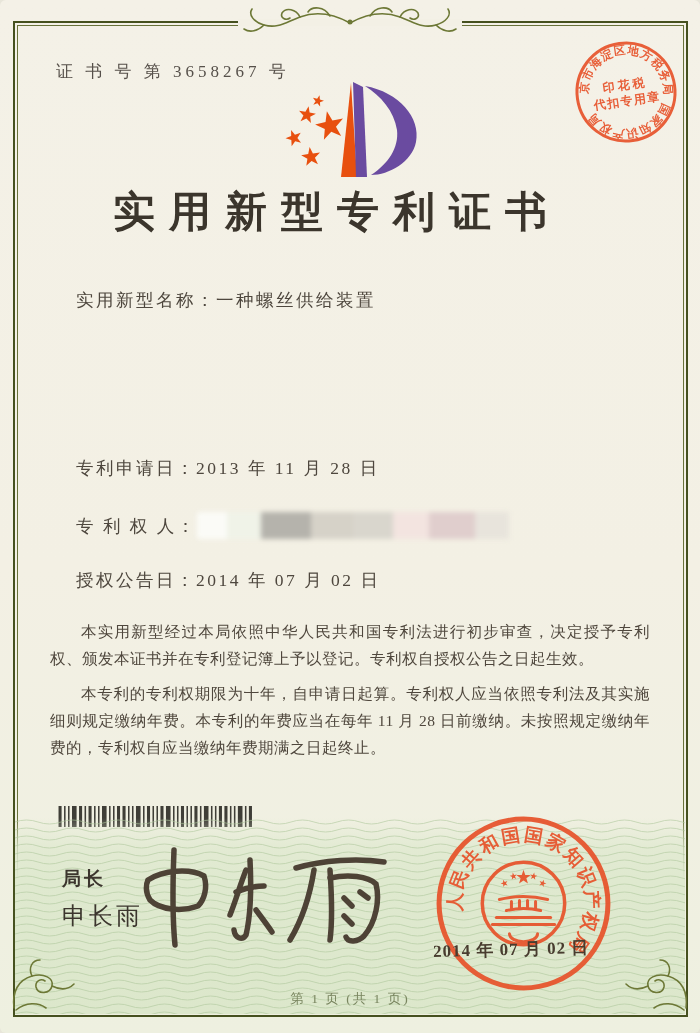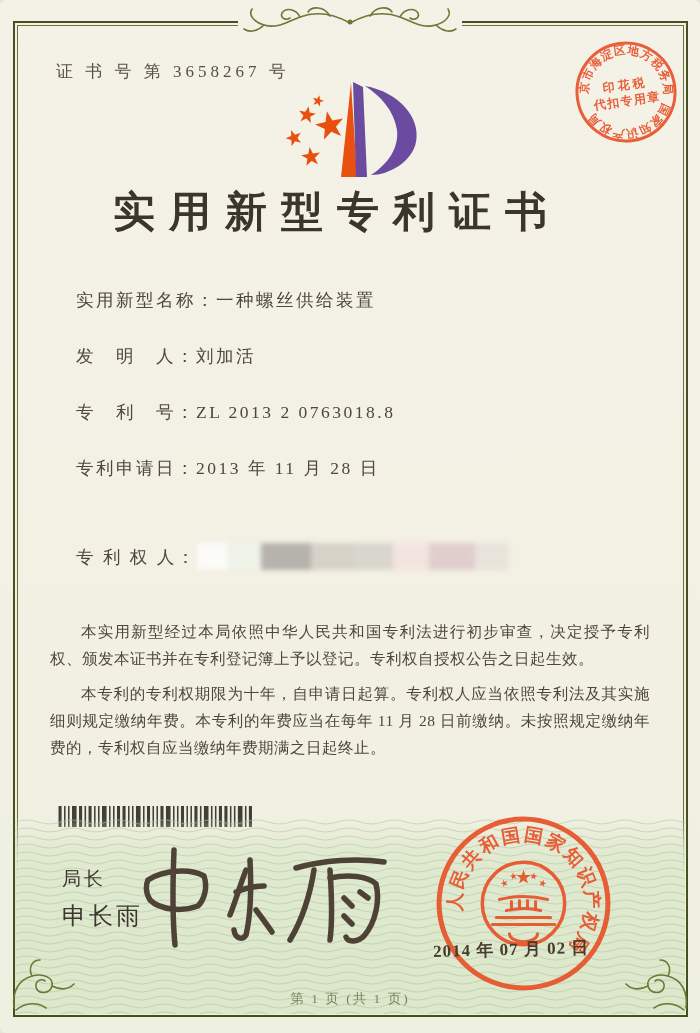--- a/index.html
+++ b/index.html
@@ -11,30 +11,30 @@
   }
   
   .frame-outer{position:absolute;left:13px;top:21px;width:671px;height:992px;
     border:2px solid #46511f;}
   .frame-inner{position:absolute;left:2px;top:2px;right:2px;bottom:2px;
     border:1px solid #69723a;}
   .cert-no{position:absolute;left:56px;top:60px;font-size:17px;letter-spacing:4px;color:#56504a;}
   .title{position:absolute;left:0;top:184px;width:660px;text-align:center;
     font-size:42px;font-weight:bold;letter-spacing:14px;text-indent:14px;color:#3b352c;}
   .field{position:absolute;left:56px;font-size:17.5px;letter-spacing:2.5px;color:#4e473e;white-space:nowrap;margin-left:20px;}
-  .f0{top:288px}.f1{top:344px}.f2{top:400px}.f3{top:456px}.f4{top:543px}.f5{top:568px}
+  .f0{top:288px}.f1{top:344px}.f2{top:400px}.f3{top:456px}.f4{top:512px}.f5{top:568px}
   .redact{display:inline-flex;vertical-align:-7px;filter:blur(2.5px);border-radius:2px;overflow:hidden;}
   .redact i{display:block;height:27px;}
   .paras{position:absolute;left:42px;top:610px;width:616px;font-size:15.5px;
     line-height:27px;text-align:justify;color:#4f473d;letter-spacing:.5px;}
   .paras p{margin:8px;text-indent:2em;}
   .band{position:absolute;left:15px;top:818px;width:670px;height:196px;
     background:linear-gradient(180deg,rgba(223,233,207,0) 0,rgba(223,233,207,.8) 30px,#dfe9cf 62px,#dce7cb 100%);}
   .band svg.waves{position:absolute;left:0;top:0;width:100%;height:100%;}
-  .director-title{position:absolute;left:62px;top:866px;font-size:19px;letter-spacing:3px;color:#3c362e;}
+  .director-title{position:absolute;left:62px;top:866px;font-size:19px;letter-spacing:3px;color:#3c362e;font-weight:bold;}
   .director-name{position:absolute;left:62px;top:900px;font-size:24px;letter-spacing:3px;color:#3c362e;}
   .signature{position:absolute;left:118px;top:840px;}
   .seal{position:absolute;left:426px;top:806px;}
   .seal-date{position:absolute;left:433px;top:938px;font-size:17px;font-weight:bold;
     letter-spacing:1px;color:#483c2f;transform:rotate(-1.5deg);white-space:nowrap;}
   .tax-stamp{position:absolute;left:570px;top:36px;transform:rotate(-8deg);opacity:.92;}
   .logo{position:absolute;left:277px;top:80px;}
   .barcode{position:absolute;left:57px;top:806px;}
   .footer{position:absolute;left:0;top:990px;width:700px;text-align:center;
     font-size:13.5px;letter-spacing:2px;color:#79855f;}
@@ -105,35 +105,34 @@
       <use href="#star" transform="translate(30,35) scale(0.9) rotate(10)"></use>
       <use href="#star" transform="translate(17,58) scale(0.85) rotate(-20)"></use>
       <use href="#star" transform="translate(41,21) scale(0.6) rotate(15)"></use>
       <use href="#star" transform="translate(34,77) scale(1.0) rotate(-8)"></use>
     </g>
   </svg>
 
   <div class="title">实用新型专利证书</div>
 
   <div class="field f0"><span>实用新型名称：</span><span>一种螺丝供给装置</span></div>
-  <div class="field f1"><span>发　明　人：</span><span>刘加活</span></div>
-  <div class="field f2"><span>专　利　号：</span><span>ZL 2013 2 0763018.8</span></div>
   <div class="field f3"><span>专利申请日：</span><span>2013 年 11 月 28 日</span></div>
   <div class="field f4">
     <span>专 利 权 人：</span><span class="redact">
         <i style="width:30px;background:#fbfbf7"></i>
         <i style="width:34px;background:#f0f3e8"></i>
         <i style="width:50px;background:#b5b3ac"></i>
         <i style="width:42px;background:#d6d2c8"></i>
         <i style="width:40px;background:#d9d6cd"></i>
         <i style="width:36px;background:#f3e4e0"></i>
         <i style="width:46px;background:#e0cecd"></i>
         <i style="width:34px;background:#e8e4dc"></i>
       </span>
   </div>
+  <div class="field f5"><span>授权公告日：</span><span>2014 年 07 月 02 日</span></div>
 
   <div class="paras">
     <p>本实用新型经过本局依照中华人民共和国专利法进行初步审查，决定授予专利权、颁发本证书并在专利登记簿上予以登记。专利权自授权公告之日起生效。</p>
     <p>本专利的专利权期限为十年，自申请日起算。专利权人应当依照专利法及其实施细则规定缴纳年费。本专利的年费应当在每年 11 月 28 日前缴纳。未按照规定缴纳年费的，专利权自应当缴纳年费期满之日起终止。</p>
   </div>
 
   <svg class="barcode" id="barcode" width="202" height="21" viewBox="0 0 132 21" preserveAspectRatio="none">
       <rect x="1" y="0" width="2" height="21" fill="#26241f" opacity="0.88"></rect>
       <rect x="4.6" y="0" width="1" height="21" fill="#26241f" opacity="0.88"></rect>
       <rect x="7.199999999999999" y="0" width="1" height="21" fill="#26241f" opacity="0.88"></rect>

